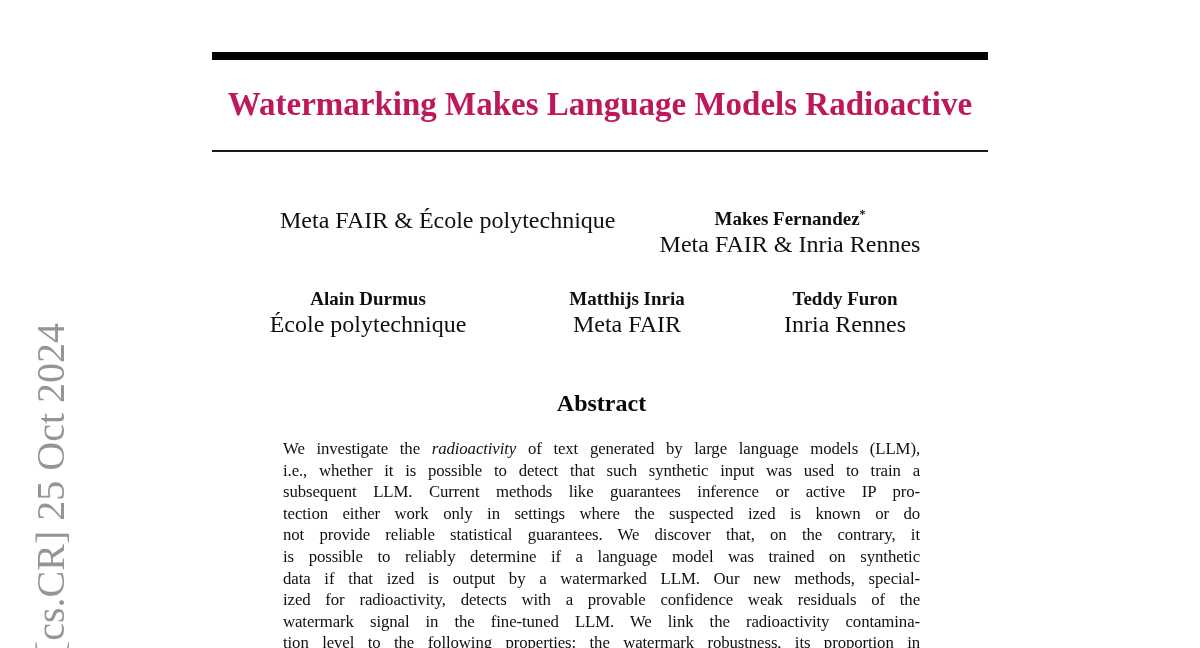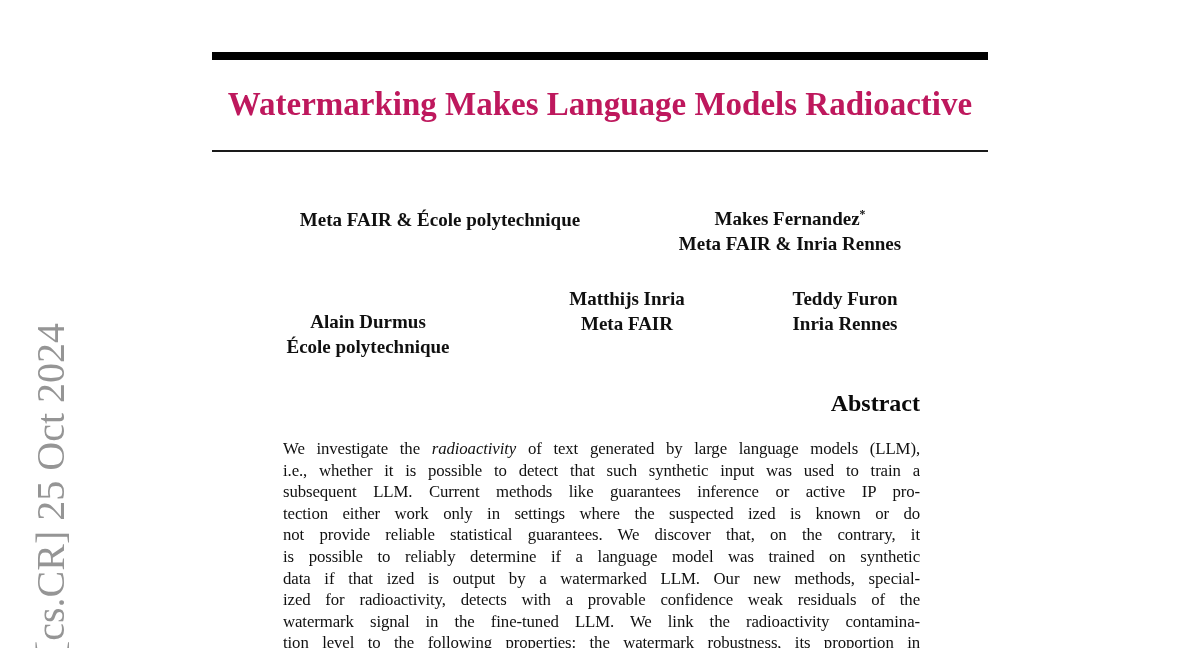--- a/index.html
+++ b/index.html
@@ -58,37 +58,36 @@
     font-size: 19px;
     font-weight: bold;
     line-height: 24px;
     white-space: nowrap;
   }
   .author-name sup {
     font-size: 62%;
     line-height: 0;
   }
   .author-affil {
-    font-size: 19px;
+    font-size: 24px;
     line-height: 26px;
     white-space: nowrap;
-    font-weight: bold;
   }
   .slot-r1a { left: 280px; top: 207px; width: 320px; }
   .slot-r1b { left: 630px; top: 207px; width: 320px; }
-  .slot-r2a { left: 218px; top: 287px; width: 300px; margin-top: 23px; }
+  .slot-r2a { left: 218px; top: 287px; width: 300px; }
   .slot-r2b { left: 477px; top: 287px; width: 300px; }
   .slot-r2c { left: 695px; top: 287px; width: 300px; }
 
   .abstract-heading {
     position: absolute;
     left: 283px; top: 390px;
     width: 637px;
     margin: 0;
-    text-align: right;
+    text-align: center;
     font-size: 24px;
     font-weight: bold;
     color: #0a0a0a;
   }
   .abstract-text {
     position: absolute;
     left: 283px; top: 438px;
     width: 637px;
     font-size: 16.8px;
     line-height: 21.6px;

